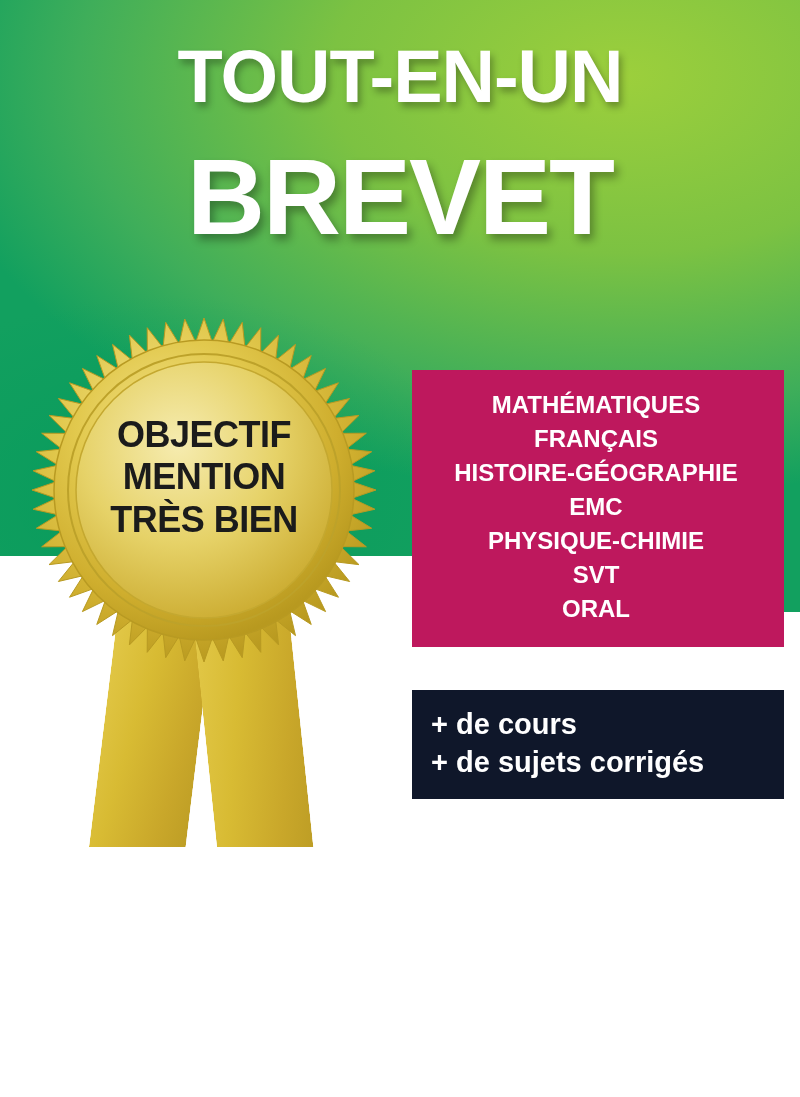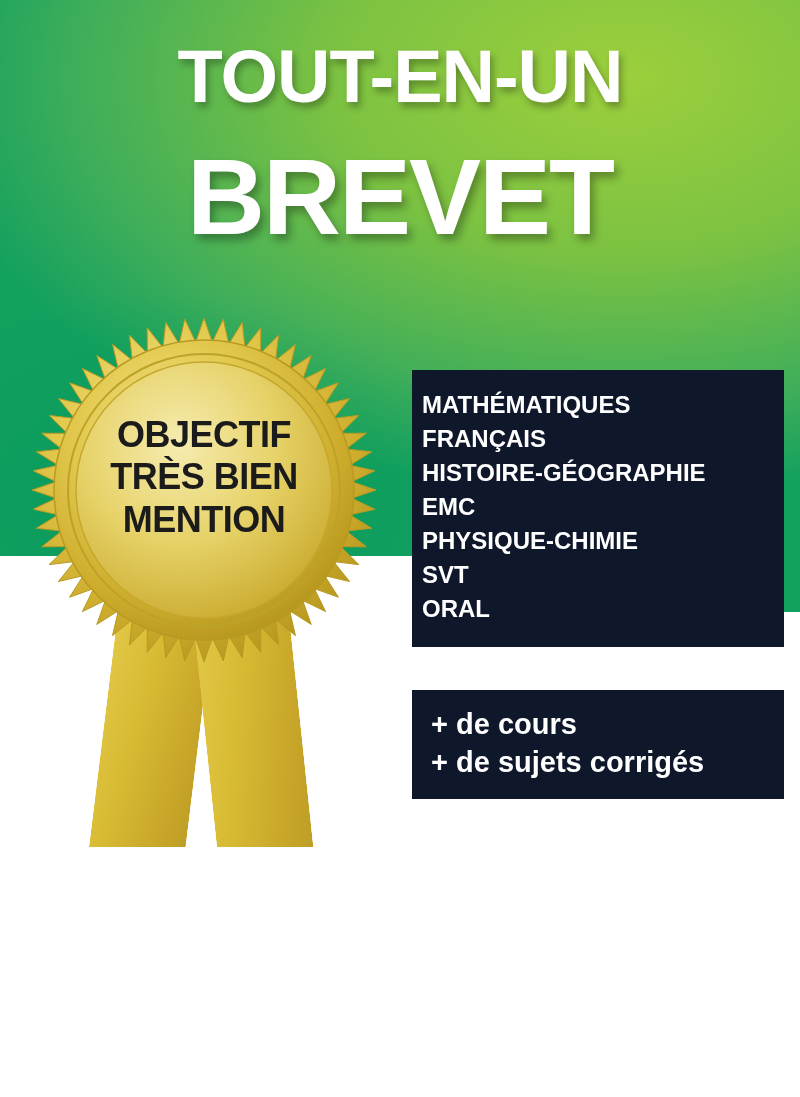--- a/index.html
+++ b/index.html
@@ -146,24 +146,24 @@
     letter-spacing: -0.5px;
   }
   .medal-text div { white-space: nowrap; }
 
   
   .subjects {
     position: absolute;
     left: 412px;
     top: 370px;
     width: 372px;
-    background: #0f172a;
+    background: #be185d;
     padding: 18px 14px 20px 10px;
     box-sizing: border-box;
-    text-align: left;
+    text-align: center;
   }
   .subjects div {
     color: #ffffff;
     font-weight: bold;
     font-size: 24px;
     line-height: 1.42;
     letter-spacing: 0px;
   }
 
   
@@ -251,22 +251,22 @@
         <g id="starburst" fill="url(#gold)" stroke="#b89a22" stroke-width="1">
             <polygon points="180.00,8.00 188.30,32.23 199.26,9.08 204.79,34.09 218.27,12.31 220.97,37.78 236.81,17.65 236.64,43.27 254.63,25.03 251.59,50.47 271.51,34.36 265.64,59.30 287.24,45.52 278.62,69.64 301.62,58.38 290.36,81.38 314.48,72.76 300.70,94.36 325.64,88.49 309.53,108.41 334.97,105.37 316.73,123.36 342.35,123.19 322.22,139.03 347.69,141.73 325.91,155.21 350.92,160.74 327.77,171.70 352.00,180.00 327.77,188.30 350.92,199.26 325.91,204.79 347.69,218.27 322.22,220.97 342.35,236.81 316.73,236.64 334.97,254.63 309.53,251.59 325.64,271.51 300.70,265.64 314.48,287.24 290.36,278.62 301.62,301.62 278.62,290.36 287.24,314.48 265.64,300.70 271.51,325.64 251.59,309.53 254.63,334.97 236.64,316.73 236.81,342.35 220.97,322.22 218.27,347.69 204.79,325.91 199.26,350.92 188.30,327.77 180.00,352.00 171.70,327.77 160.74,350.92 155.21,325.91 141.73,347.69 139.03,322.22 123.19,342.35 123.36,316.73 105.37,334.97 108.41,309.53 88.49,325.64 94.36,300.70 72.76,314.48 81.38,290.36 58.38,301.62 69.64,278.62 45.52,287.24 59.30,265.64 34.36,271.51 50.47,251.59 25.03,254.63 43.27,236.64 17.65,236.81 37.78,220.97 12.31,218.27 34.09,204.79 9.08,199.26 32.23,188.30 8.00,180.00 32.23,171.70 9.08,160.74 34.09,155.21 12.31,141.73 37.78,139.03 17.65,123.19 43.27,123.36 25.03,105.37 50.47,108.41 34.36,88.49 59.30,94.36 45.52,72.76 69.64,81.38 58.38,58.38 81.38,69.64 72.76,45.52 94.36,59.30 88.49,34.36 108.41,50.47 105.37,25.03 123.36,43.27 123.19,17.65 139.03,37.78 141.73,12.31 155.21,34.09 160.74,9.08 171.70,32.23" fill="url(#gold)" stroke="#b89a22" stroke-width="1"></polygon>
           </g>
         <circle cx="180" cy="180" r="150" fill="url(#gold)" stroke="#b89a22" stroke-width="1.5"></circle>
         <circle cx="180" cy="180" r="136" fill="none" stroke="#bda22a" stroke-width="2"></circle>
         <circle cx="180" cy="180" r="128" fill="url(#goldInner)" stroke="#c4a830" stroke-width="1.5"></circle>
       </svg>
 
       <div class="medal-text">
         <div>OBJECTIF</div>
+        <div>MENTION</div>
         <div>TRÈS BIEN</div>
-        <div>MENTION</div>
       </div>
     </div>
   </div>
 
   <div class="subjects">
     <div>MATHÉMATIQUES</div>
     <div>FRANÇAIS</div>
     <div>HISTOIRE-GÉOGRAPHIE</div>
     <div>EMC</div>
     <div>PHYSIQUE-CHIMIE</div>

